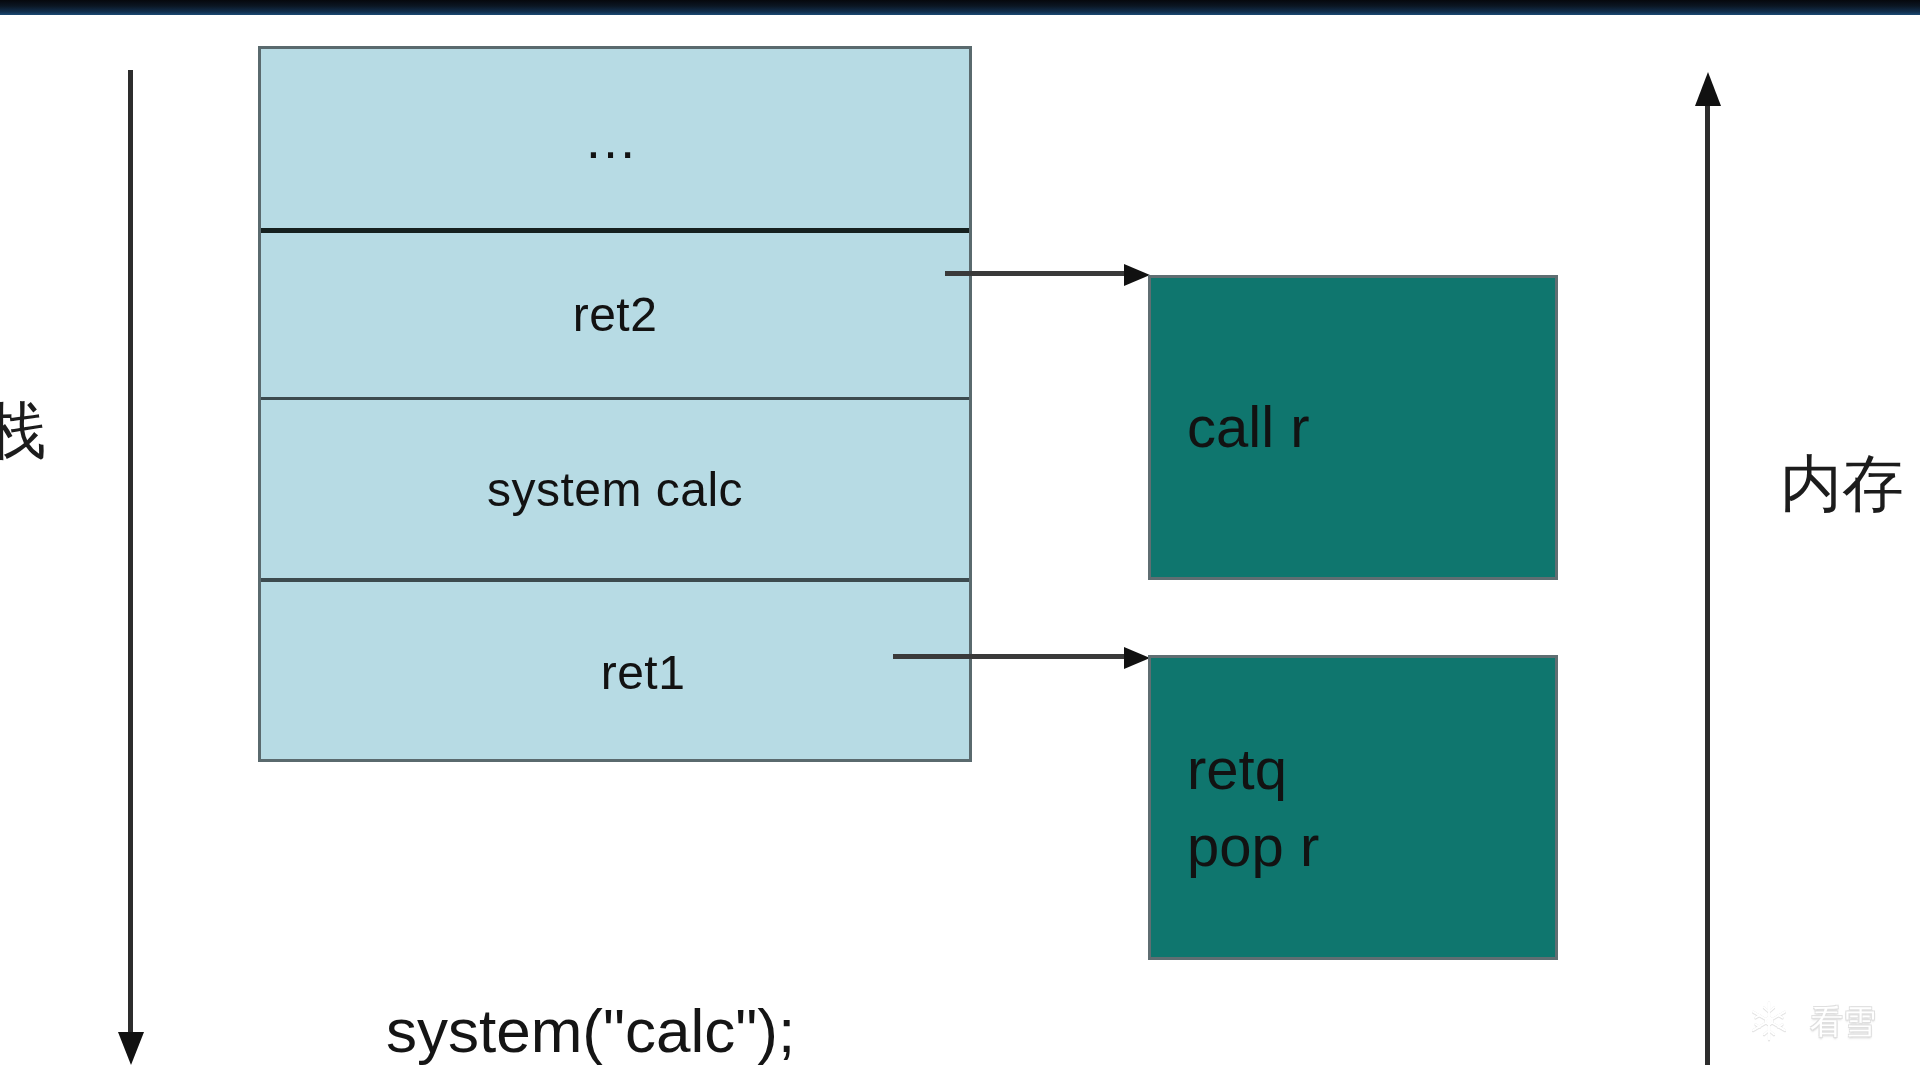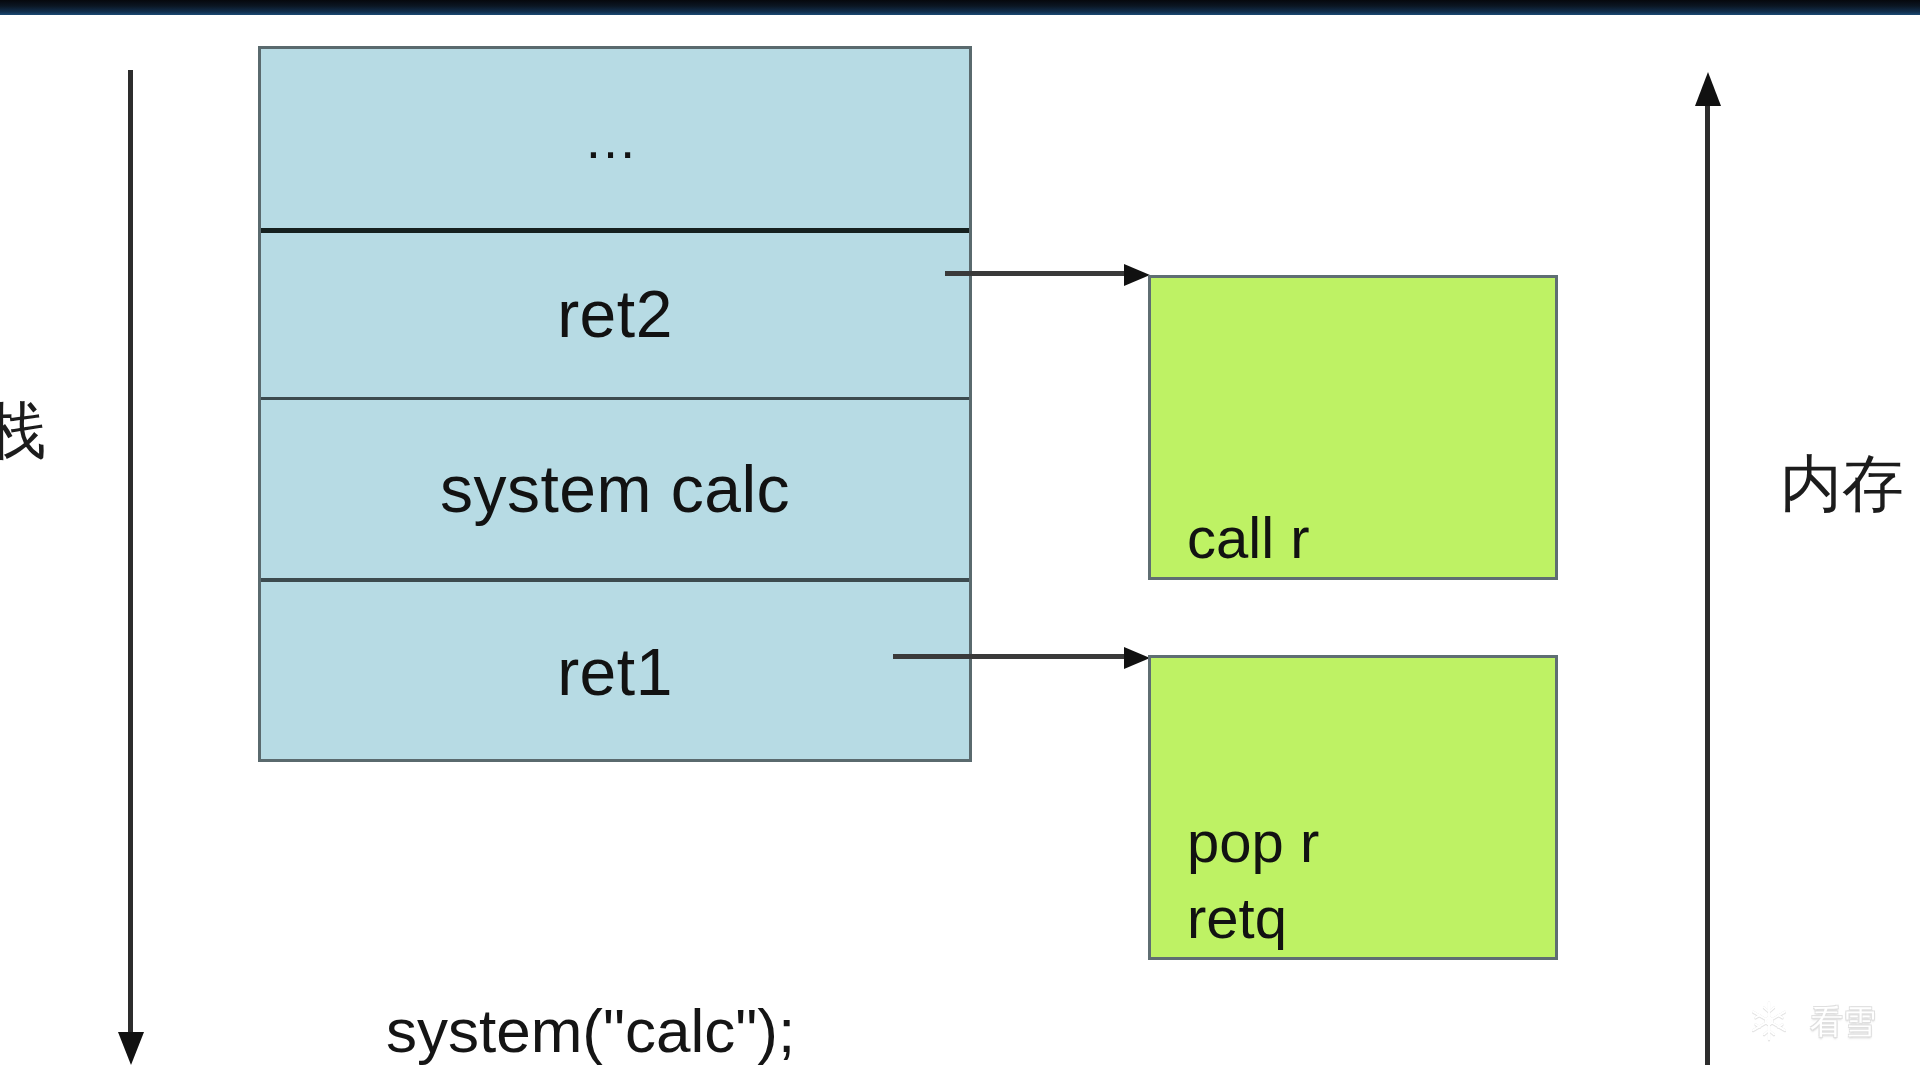--- a/index.html
+++ b/index.html
@@ -74,51 +74,51 @@
     box-sizing: border-box;
   }
   .stack-cell {
     position: absolute;
     left: 0;
     width: 100%;
     display: flex;
     align-items: center;
     justify-content: center;
     color: #121212;
-    font-size: 66px;
+    font-size: 48px;
     letter-spacing: 0.5px;
     box-sizing: border-box;
   }
   #cell-dots   { top: 0px;   height: 179px; font-size: 54px; letter-spacing: 9px; }
   #cell-ret2   { top: 182px; height: 166px; }
   #cell-sysaddr{ top: 350px; height: 180px; }
-  #cell-ret1   { top: 532px; height: 182px; }
+  #cell-ret1   { top: 532px; height: 182px; margin-left: 28px; }
 
   .divider {
     position: absolute;
     left: 0;
     width: 100%;
     background: #3c4a4e;
   }
   #div-thick { top: 179px; height: 5px; background: #15201f; }
   #div-2     { top: 348px; height: 3px; }
   #div-3     { top: 529px; height: 4px; }
 
   
   .gadget {
     position: absolute;
-    background: #bef264;
+    background: #0f766e;
     border: 3px solid #5f6e72;
     box-sizing: border-box;
     color: #121212;
     font-size: 58px;
     line-height: 1.32;
     display: flex;
     flex-direction: column;
-    justify-content: flex-end;
+    justify-content: center;
     padding-left: 36px;
   }
   #gadget-call { left: 1148px; top: 275px; width: 410px; height: 305px; }
   #gadget-pop  { left: 1148px; top: 655px; width: 410px; height: 305px; }
 
   
   .h-arrow { position: absolute; height: 20px; }
   .h-arrow .shaft {
     position: absolute;
     left: 0; top: 7px;
@@ -215,22 +215,22 @@
   <div class="h-arrow" id="arrow-ret1">
     <div class="shaft"></div>
     <div class="head"></div>
   </div>
 
   <div class="gadget" id="gadget-call">
     <div>call r</div>
   </div>
 
   <div class="gadget" id="gadget-pop">
+    <div>retq</div>
     <div>pop r</div>
-    <div>retq</div>
   </div>
 
   <div id="caption">system("calc");</div>
 
   <div id="watermark">
     <svg class="flake" viewBox="0 0 100 100">
       <g stroke="#ffffff" stroke-width="5" stroke-linecap="round" fill="none" filter="drop-shadow(0 1px 1px rgba(160,160,160,.7))">
         <line x1="50" y1="6" x2="50" y2="94"></line>
         <line x1="12" y1="28" x2="88" y2="72"></line>
         <line x1="12" y1="72" x2="88" y2="28"></line>

